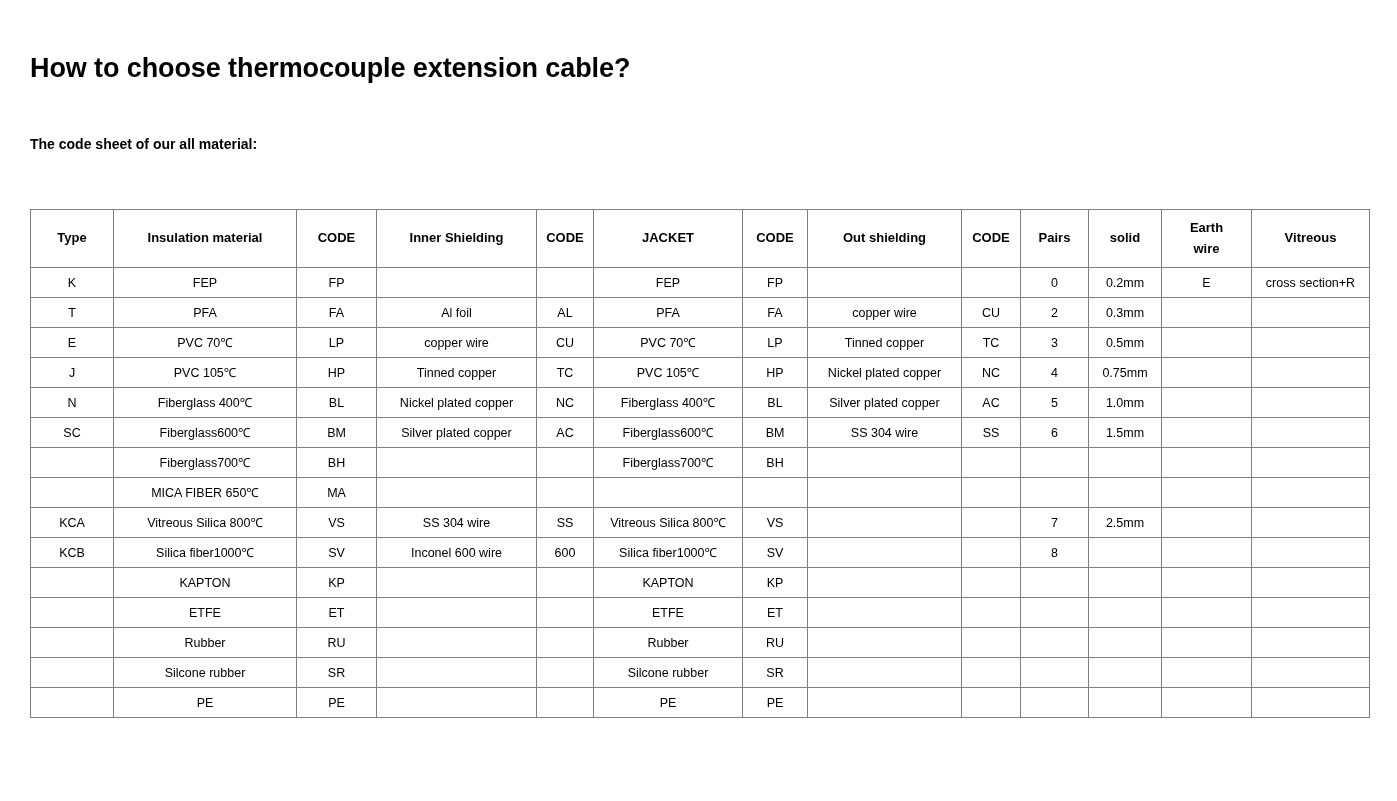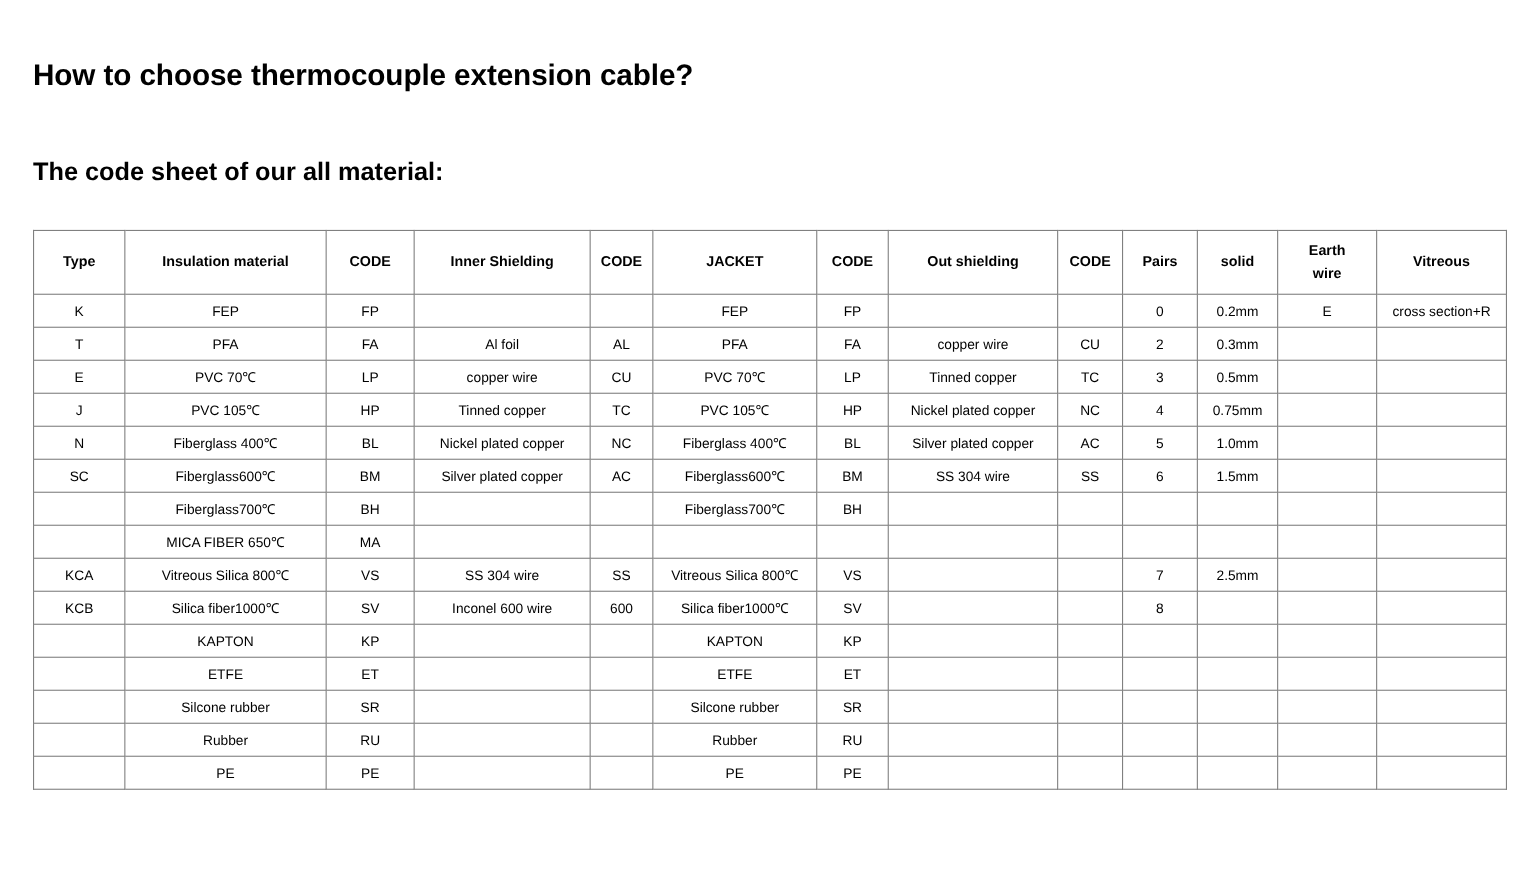--- a/index.html
+++ b/index.html
@@ -29,21 +29,21 @@
     font-size: 27px;
     font-weight: bold;
     letter-spacing: -0.1px;
     line-height: 1.1;
     white-space: nowrap;
   }
   .section-subtitle {
     position: absolute;
     left: 30px;
     top: 125px;
-    font-size: 23px;
+    font-size: 14px;
     font-weight: bold;
     line-height: 1.1;
     white-space: nowrap;
   }
   .table-wrap {
     position: absolute;
     left: 30px;
     top: 170px;
     width: 1339px;
   }
@@ -315,41 +315,41 @@
             <td>ET</td>
             <td></td>
             <td></td>
             <td></td>
             <td></td>
             <td></td>
             <td></td>
           </tr>
           <tr>
             <td></td>
+            <td>Rubber</td>
+            <td>RU</td>
+            <td></td>
+            <td></td>
+            <td>Rubber</td>
+            <td>RU</td>
+            <td></td>
+            <td></td>
+            <td></td>
+            <td></td>
+            <td></td>
+            <td></td>
+          </tr>
+          <tr>
+            <td></td>
             <td>Silcone rubber</td>
             <td>SR</td>
             <td></td>
             <td></td>
             <td>Silcone rubber</td>
             <td>SR</td>
-            <td></td>
-            <td></td>
-            <td></td>
-            <td></td>
-            <td></td>
-            <td></td>
-          </tr>
-          <tr>
-            <td></td>
-            <td>Rubber</td>
-            <td>RU</td>
-            <td></td>
-            <td></td>
-            <td>Rubber</td>
-            <td>RU</td>
             <td></td>
             <td></td>
             <td></td>
             <td></td>
             <td></td>
             <td></td>
           </tr>
           <tr>
             <td></td>
             <td>PE</td>

